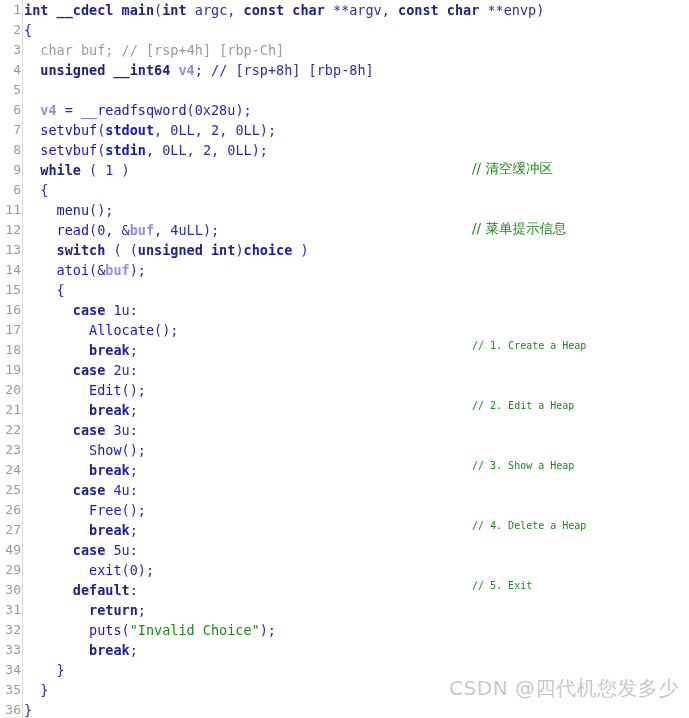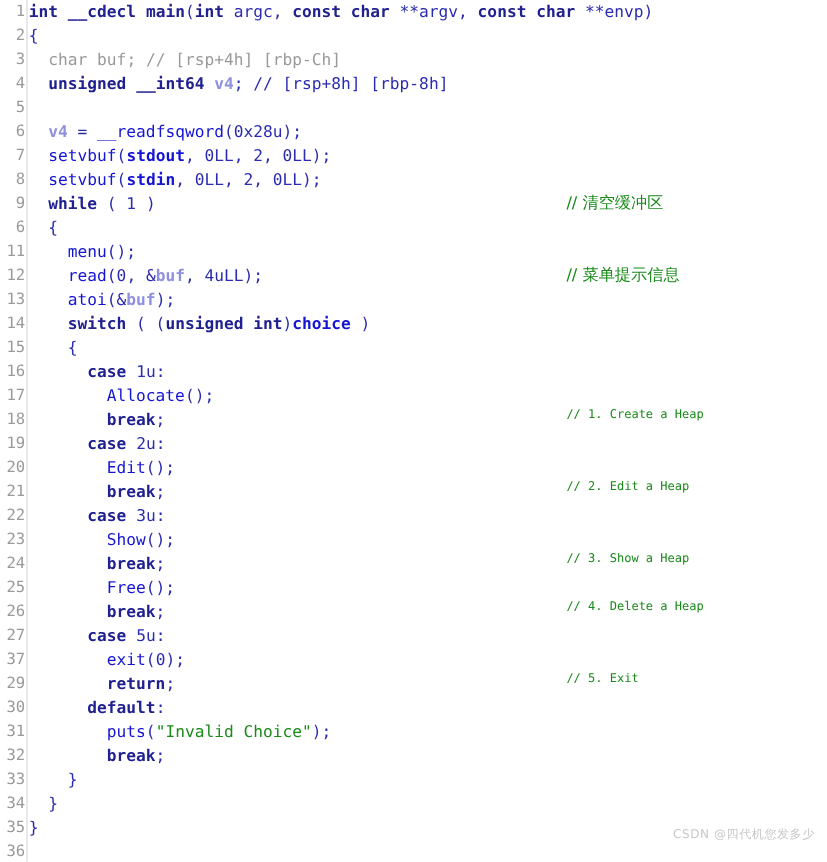--- a/index.html
+++ b/index.html
@@ -89,21 +89,21 @@
   .tail.cn { font-family: "DejaVu Sans", "Liberation Sans", sans-serif; font-size: 13.5px; }
 
   .linewrap { position: relative; height: 20px; }
 
   
   .watermark {
     position: absolute;
     right: 10px;
     bottom: 16px;
     font-family: "DejaVu Sans", "Liberation Sans", sans-serif;
-    font-size: 10px;
+    font-size: 20px;
     color: #c8c8c8;
     letter-spacing: 0.5px;
     white-space: pre;
     pointer-events: none;
     user-select: none;
   }
 </style>
 </head>
 <body>
 
@@ -130,21 +130,21 @@
       <span class="ln">18</span>
       <span class="ln">19</span>
       <span class="ln">20</span>
       <span class="ln">21</span>
       <span class="ln">22</span>
       <span class="ln">23</span>
       <span class="ln">24</span>
       <span class="ln">25</span>
       <span class="ln">26</span>
       <span class="ln">27</span>
-      <span class="ln">37</span>
+      <span class="ln">49</span>
       <span class="ln">29</span>
       <span class="ln">30</span>
       <span class="ln">31</span>
       <span class="ln">32</span>
       <span class="ln">33</span>
       <span class="ln">34</span>
       <span class="ln">35</span>
       <span class="ln">36</span>
     </div>
 
@@ -181,24 +181,24 @@
         <span class="line"><span class="seg punct">  {</span></span>
       </div>
       <div class="linewrap">
         <span class="line"><span class="seg punct">    </span><span class="seg fn">menu</span><span class="seg punct">();</span></span>
         <span class="tail cn">// 菜单提示信息</span>
       </div>
       <div class="linewrap">
         <span class="line"><span class="seg punct">    </span><span class="seg fn">read</span><span class="seg punct">(</span><span class="seg num">0</span><span class="seg punct">, &amp;</span><span class="seg local">buf</span><span class="seg punct">, </span><span class="seg num">4uLL</span><span class="seg punct">);</span></span>
       </div>
       <div class="linewrap">
+        <span class="line"><span class="seg punct">    </span><span class="seg kw">switch</span><span class="seg punct"> ( (</span><span class="seg kw">unsigned</span><span class="seg punct"> </span><span class="seg kw">int</span><span class="seg punct">)</span><span class="seg glob">choice</span><span class="seg punct"> )</span></span>
+      </div>
+      <div class="linewrap">
         <span class="line"><span class="seg punct">    </span><span class="seg fn">atoi</span><span class="seg punct">(&amp;</span><span class="seg local">buf</span><span class="seg punct">);</span></span>
-      </div>
-      <div class="linewrap">
-        <span class="line"><span class="seg punct">    </span><span class="seg kw">switch</span><span class="seg punct"> ( (</span><span class="seg kw">unsigned</span><span class="seg punct"> </span><span class="seg kw">int</span><span class="seg punct">)</span><span class="seg glob">choice</span><span class="seg punct"> )</span></span>
       </div>
       <div class="linewrap">
         <span class="line"><span class="seg punct">    {</span></span>
       </div>
       <div class="linewrap">
         <span class="line"><span class="seg punct">      </span><span class="seg kw">case</span><span class="seg punct"> </span><span class="seg num">1u</span><span class="seg punct">:</span></span>
       </div>
       <div class="linewrap">
         <span class="line"><span class="seg punct">        </span><span class="seg fn">Allocate</span><span class="seg punct">();</span></span>
         <span class="tail">// 1. Create a Heap</span>
@@ -220,40 +220,43 @@
         <span class="line"><span class="seg punct">      </span><span class="seg kw">case</span><span class="seg punct"> </span><span class="seg num">3u</span><span class="seg punct">:</span></span>
       </div>
       <div class="linewrap">
         <span class="line"><span class="seg punct">        </span><span class="seg fn">Show</span><span class="seg punct">();</span></span>
         <span class="tail">// 3. Show a Heap</span>
       </div>
       <div class="linewrap">
         <span class="line"><span class="seg punct">        </span><span class="seg kw">break</span><span class="seg punct">;</span></span>
       </div>
       <div class="linewrap">
+        <span class="line"><span class="seg punct">      </span><span class="seg kw">case</span><span class="seg punct"> </span><span class="seg num">4u</span><span class="seg punct">:</span></span>
+      </div>
+      <div class="linewrap">
         <span class="line"><span class="seg punct">        </span><span class="seg fn">Free</span><span class="seg punct">();</span></span>
         <span class="tail">// 4. Delete a Heap</span>
       </div>
       <div class="linewrap">
         <span class="line"><span class="seg punct">        </span><span class="seg kw">break</span><span class="seg punct">;</span></span>
       </div>
       <div class="linewrap">
         <span class="line"><span class="seg punct">      </span><span class="seg kw">case</span><span class="seg punct"> </span><span class="seg num">5u</span><span class="seg punct">:</span></span>
       </div>
       <div class="linewrap">
         <span class="line"><span class="seg punct">        </span><span class="seg fn">exit</span><span class="seg punct">(</span><span class="seg num">0</span><span class="seg punct">);</span></span>
         <span class="tail">// 5. Exit</span>
       </div>
       <div class="linewrap">
+        <span class="line"><span class="seg punct">      </span><span class="seg kw">default</span><span class="seg punct">:</span></span>
+      </div>
+      <div class="linewrap">
         <span class="line"><span class="seg punct">        </span><span class="seg kw">return</span><span class="seg punct">;</span></span>
       </div>
       <div class="linewrap">
-        <span class="line"><span class="seg punct">      </span><span class="seg kw">default</span><span class="seg punct">:</span></span>
-      </div>
-      <div class="linewrap">
         <span class="line"><span class="seg punct">        </span><span class="seg fn">puts</span><span class="seg punct">(</span><span class="seg str">"Invalid Choice"</span><span class="seg punct">);</span></span>
       </div>
       <div class="linewrap">
         <span class="line"><span class="seg punct">        </span><span class="seg kw">break</span><span class="seg punct">;</span></span>
       </div>
       <div class="linewrap">
         <span class="line"><span class="seg punct">    }</span></span>
       </div>
       <div class="linewrap">
         <span class="line"><span class="seg punct">  }</span></span>

